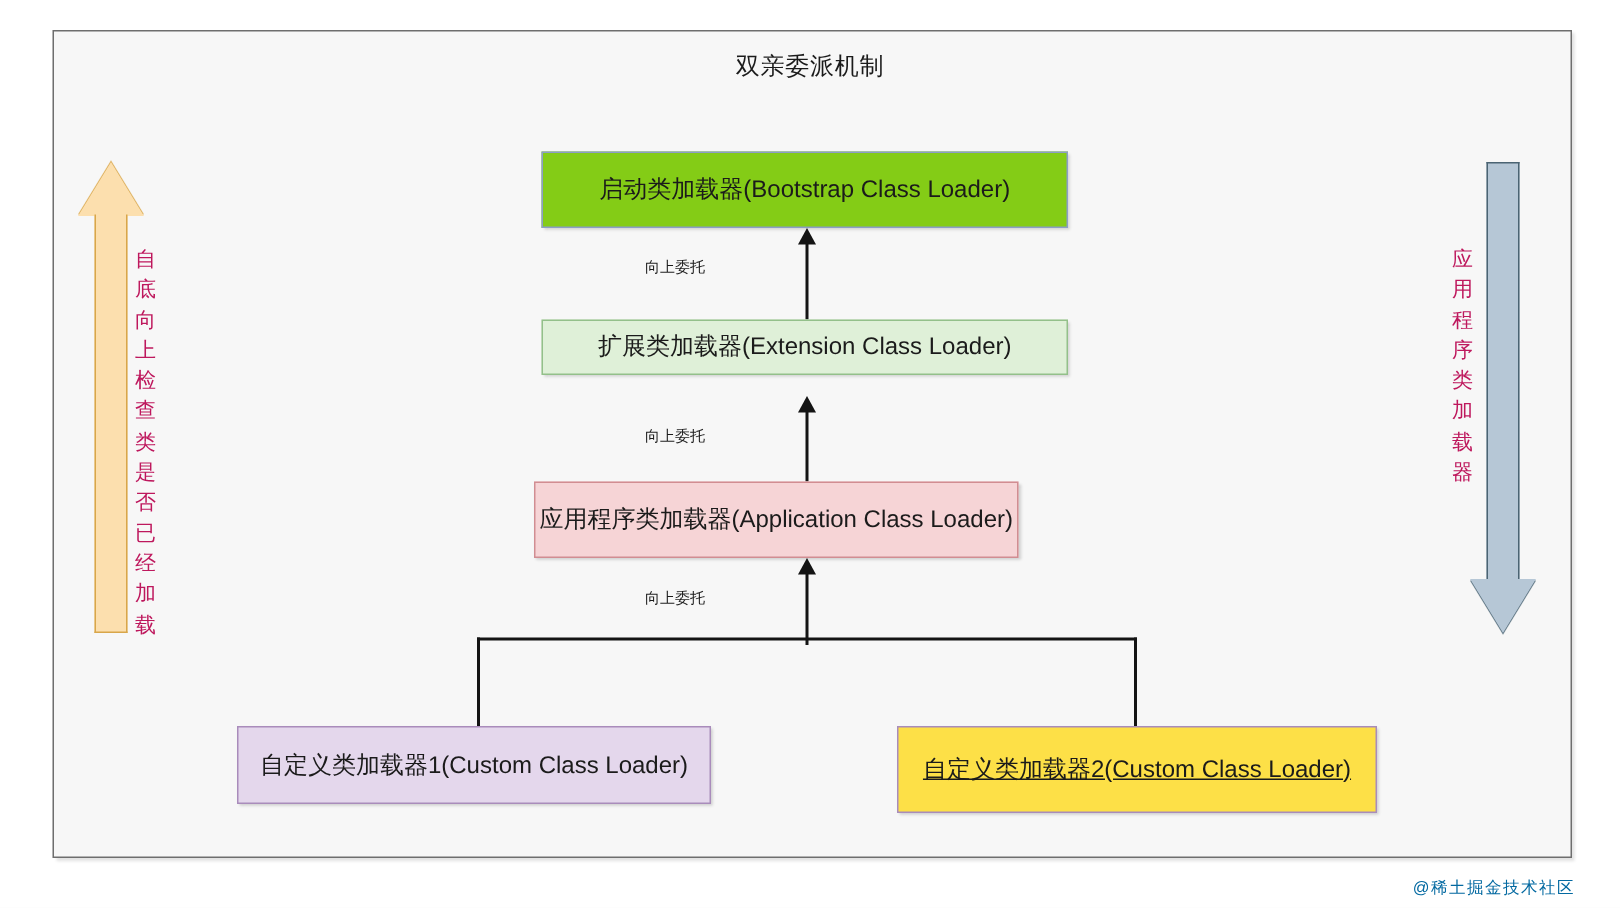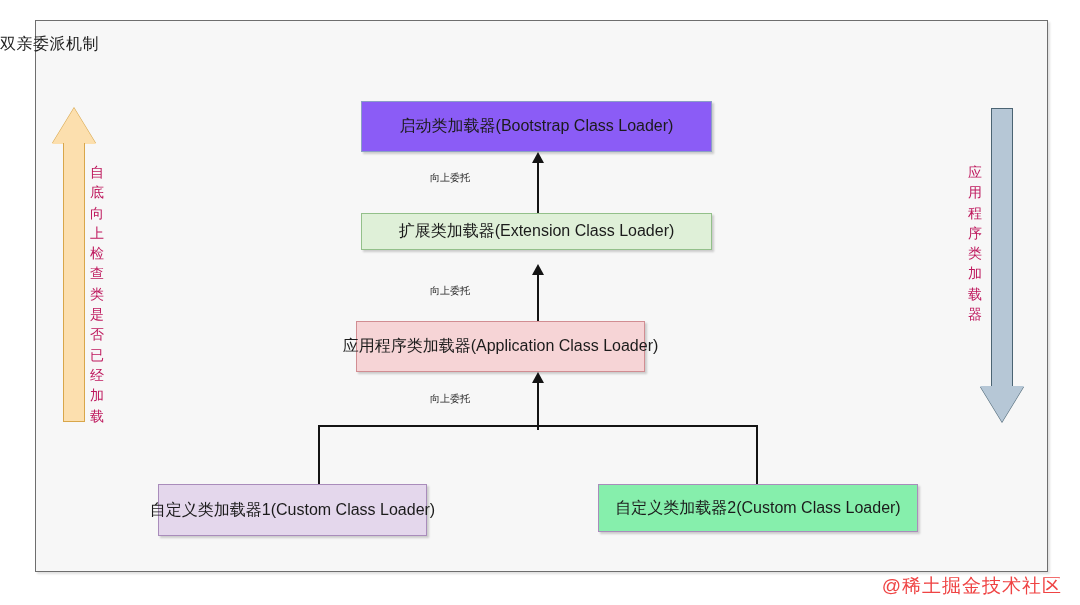--- a/index.html
+++ b/index.html
@@ -27,20 +27,21 @@
     box-sizing: border-box;
     box-shadow: 2px 2px 2px rgba(0,0,0,0.12);
   }
 
   
   #diagram-title {
     position: absolute;
     left: 0;
     top: 34px;
     width: 1080px;
+    text-align: center;
     font-size: 16px;
     color: #1b1b1b;
     letter-spacing: 0.5px;
   }
 
   
   .loader-box {
     position: absolute;
     box-sizing: border-box;
     border: 1px solid #8f9bbf;
@@ -48,42 +49,43 @@
     align-items: center;
     justify-content: center;
     font-size: 16px;
     color: #1b1b1b;
     box-shadow: 1.5px 1.5px 2px rgba(0,0,0,0.18);
     white-space: nowrap;
   }
 
   #box-bootstrap {
     left: 361px; top: 101px; width: 351px; height: 51px;
-    background: #8b5cf6;
+    background: #84cc16;
     border-color: #8b9ec6;
   }
   #box-extension {
     left: 361px; top: 213px; width: 351px; height: 37px;
     background: #dff0d8;
     border-color: #93c08a;
   }
   #box-application {
-    left: 356px; top: 321px; width: 289px; height: 51px;
+    left: 356px; top: 321px; width: 323px; height: 51px;
     background: #f6d4d6;
     border-color: #d18d92;
   }
   #box-custom-1 {
-    left: 158px; top: 484px; width: 269px; height: 52px;
+    left: 158px; top: 484px; width: 316px; height: 52px;
     background: #e4d7ec;
     border-color: #a98cbb;
   }
   #box-custom-2 {
-    left: 598px; top: 484px; width: 320px; height: 48px;
-    background: #86efac;
+    left: 598px; top: 484px; width: 320px; height: 58px;
+    background: #fde047;
     border-color: #a98cbb;
+    text-decoration: underline;
   }
 
   
   .delegate-arrow {
     position: absolute;
     left: 531px;
     width: 14px;
   }
   .delegate-arrow .shaft {
     position: absolute;
@@ -210,24 +212,24 @@
     width: 18px;
     text-align: center;
     word-break: break-all;
   }
   #caption-left { left: 88px; top: 162px; }
   #caption-right { left: 966px; top: 162px; }
 
   
   #watermark {
     position: absolute;
-    right: 18px;
+    right: 30px;
     bottom: 6px;
-    font-size: 19px;
-    color: #ef4444;
+    font-size: 11px;
+    color: #0369a1;
     letter-spacing: 1px;
   }
 </style>
 </head>
 <body>
 
 <div id="diagram-frame"></div>
 
 <div id="diagram-title">双亲委派机制</div>
 

